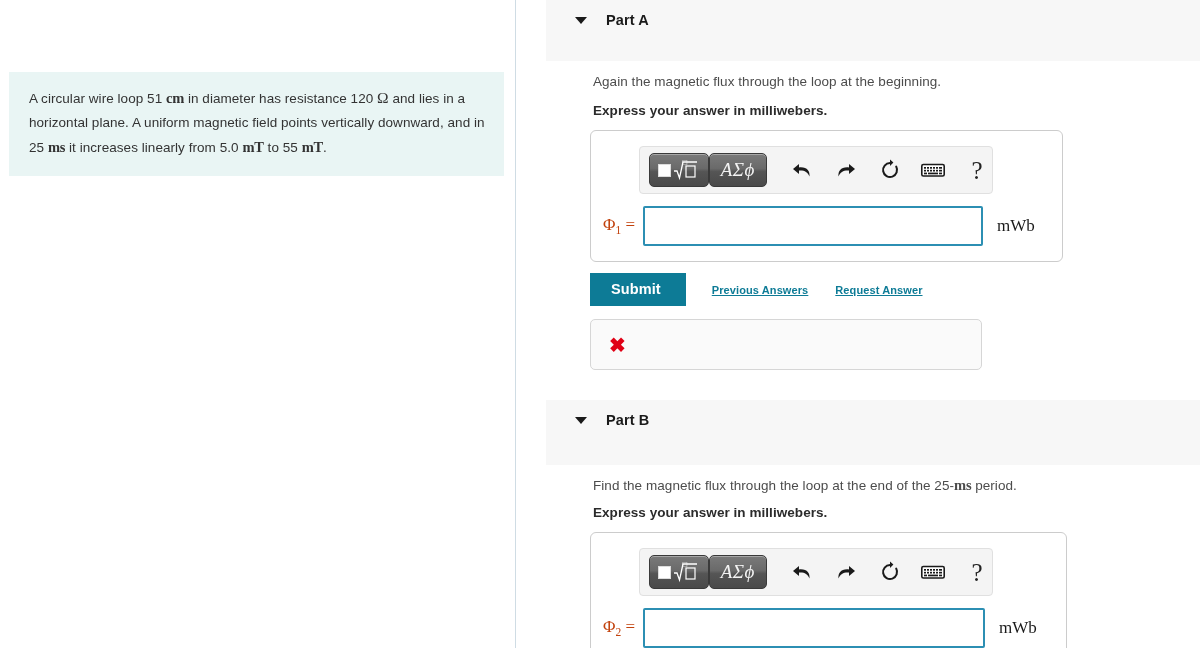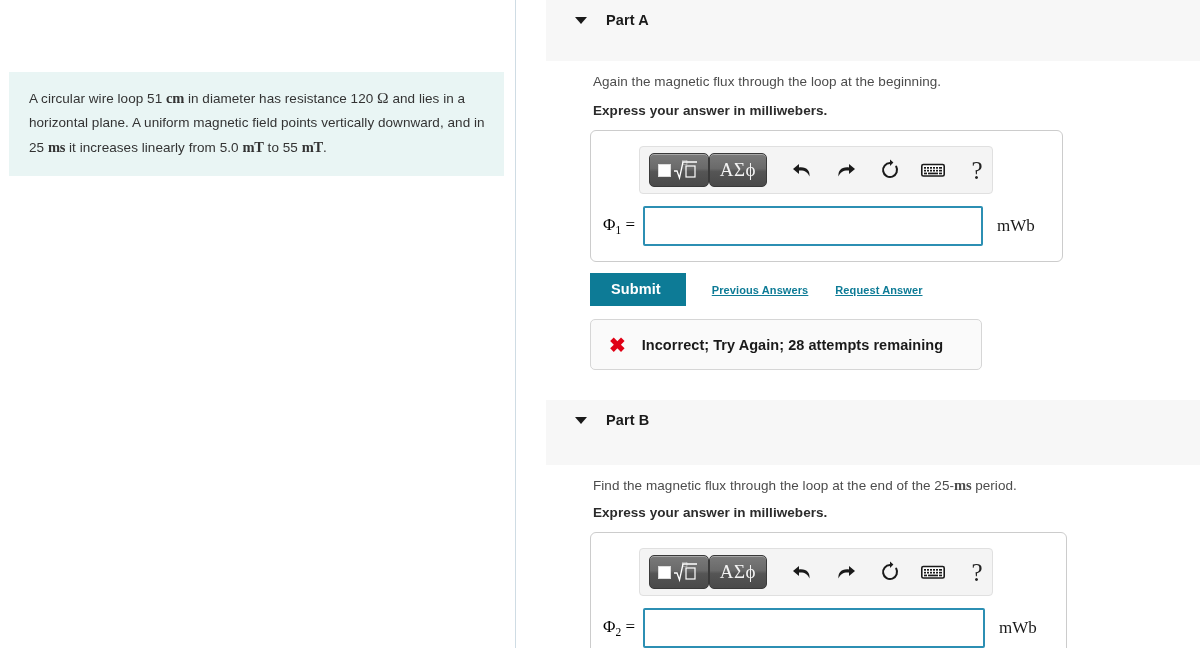--- a/index.html
+++ b/index.html
@@ -101,21 +101,21 @@
     margin-left: 9px;
     border-radius: 5px;
     background: linear-gradient(to bottom, #7a7a7a 0%, #6a6a6a 45%, #555555 55%, #4a4a4a 100%);
     border: 1px solid #3a3a3a;
     box-shadow: inset 0 1px 0 rgba(255,255,255,0.35);
     display: flex; align-items: center; justify-content: center;
     cursor: pointer;
     color: #ffffff;
   }
   .tb-btn.b1 { width: 60px; }
-  .tb-btn.b2 { width: 59px; margin-left: 0; }
+  .tb-btn.b2 { width: 59px; margin-left: 0; font-style: italic; }
   .tb-btn.b2 span {
     font-family: "Liberation Serif", serif;
     font-size: 19px; color: #f2f2f2; letter-spacing: 0.5px;
   }
   .tb-icon-sq {
     display: inline-block; width: 13px; height: 13px;
     background: #ffffff; border: 1px solid #dddddd; margin-right: 2px;
     vertical-align: -1px;
   }
   .tb-action {
@@ -129,21 +129,21 @@
     font-family: "Liberation Serif", serif;
     font-size: 25px; color: #222222; line-height: 1;
   }
 
   .field-row {
     position: absolute;
     display: flex; align-items: center;
   }
   .field-label {
     font-family: "Liberation Serif", serif;
-    font-size: 17px; color: #000000;
+    font-size: 17px; color: #c2410c;
     width: 52px; text-align: right; padding-right: 8px;
     white-space: nowrap;
   }
   .field-label sub { font-size: 11.5px; }
   .answer-input {
     height: 40px;
     border: 2px solid #2c8fb3;
     border-radius: 2px;
     background: #ffffff;
     outline: none;
@@ -288,21 +288,20 @@
     </div>
 
     <div class="submit-row" style="left:73px; top:273px;">
       <button class="submit-btn">Submit</button>
       <button class="link-btn" style="margin-left:26px;">Previous Answers</button>
       <button class="link-btn" style="margin-left:27px;">Request Answer</button>
     </div>
 
     <div class="feedback" style="left:73px; top:319px; width:392px; height:51px;">
       <span class="x-icon">✖</span>
-      <span class="feedback-text">Incorrect; Try Again; 28 attempts remaining</span>
     </div>
 
     <div class="part-header" style="top:400px; height:65px;">
       <div class="caret"></div>
       <div class="part-title">Part B</div>
     </div>
 
     <div class="prompt-line" style="left:76px; top:477px;"><span>Find the magnetic flux through the loop at the end of the 25-</span><span class="mathunit">ms</span><span> period.</span></div>
     <div class="prompt-bold" style="left:76px; top:505px;">Express your answer in milliwebers.</div>
 

